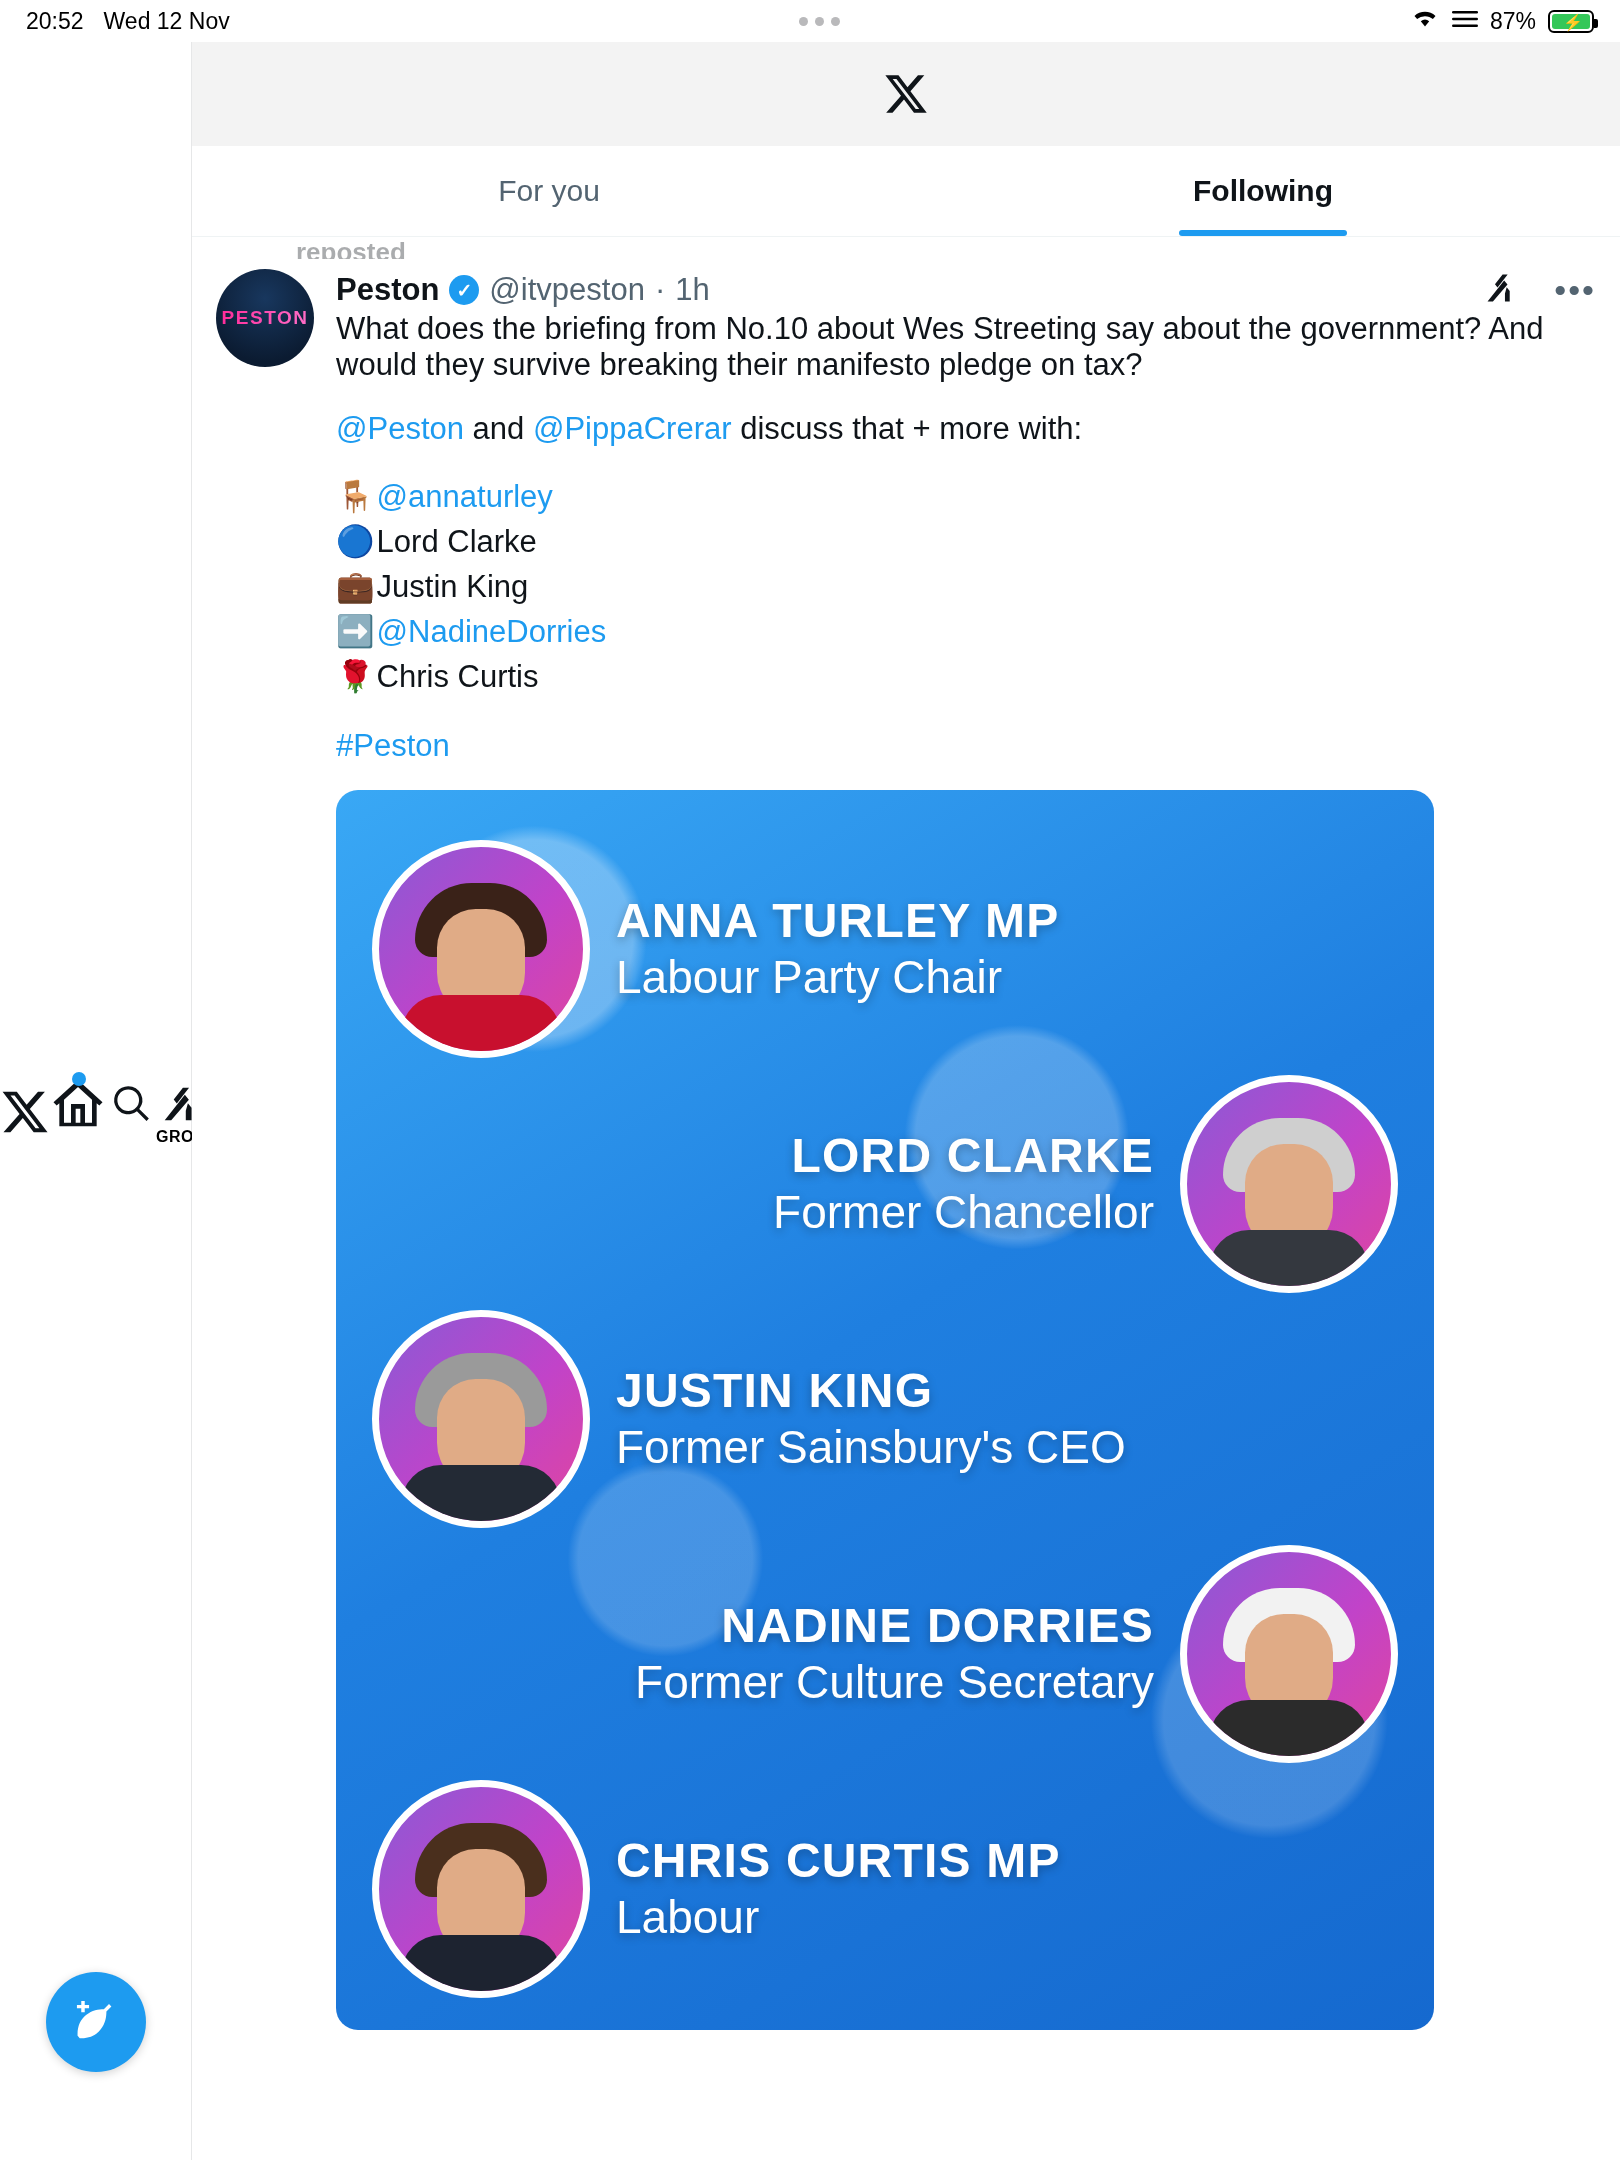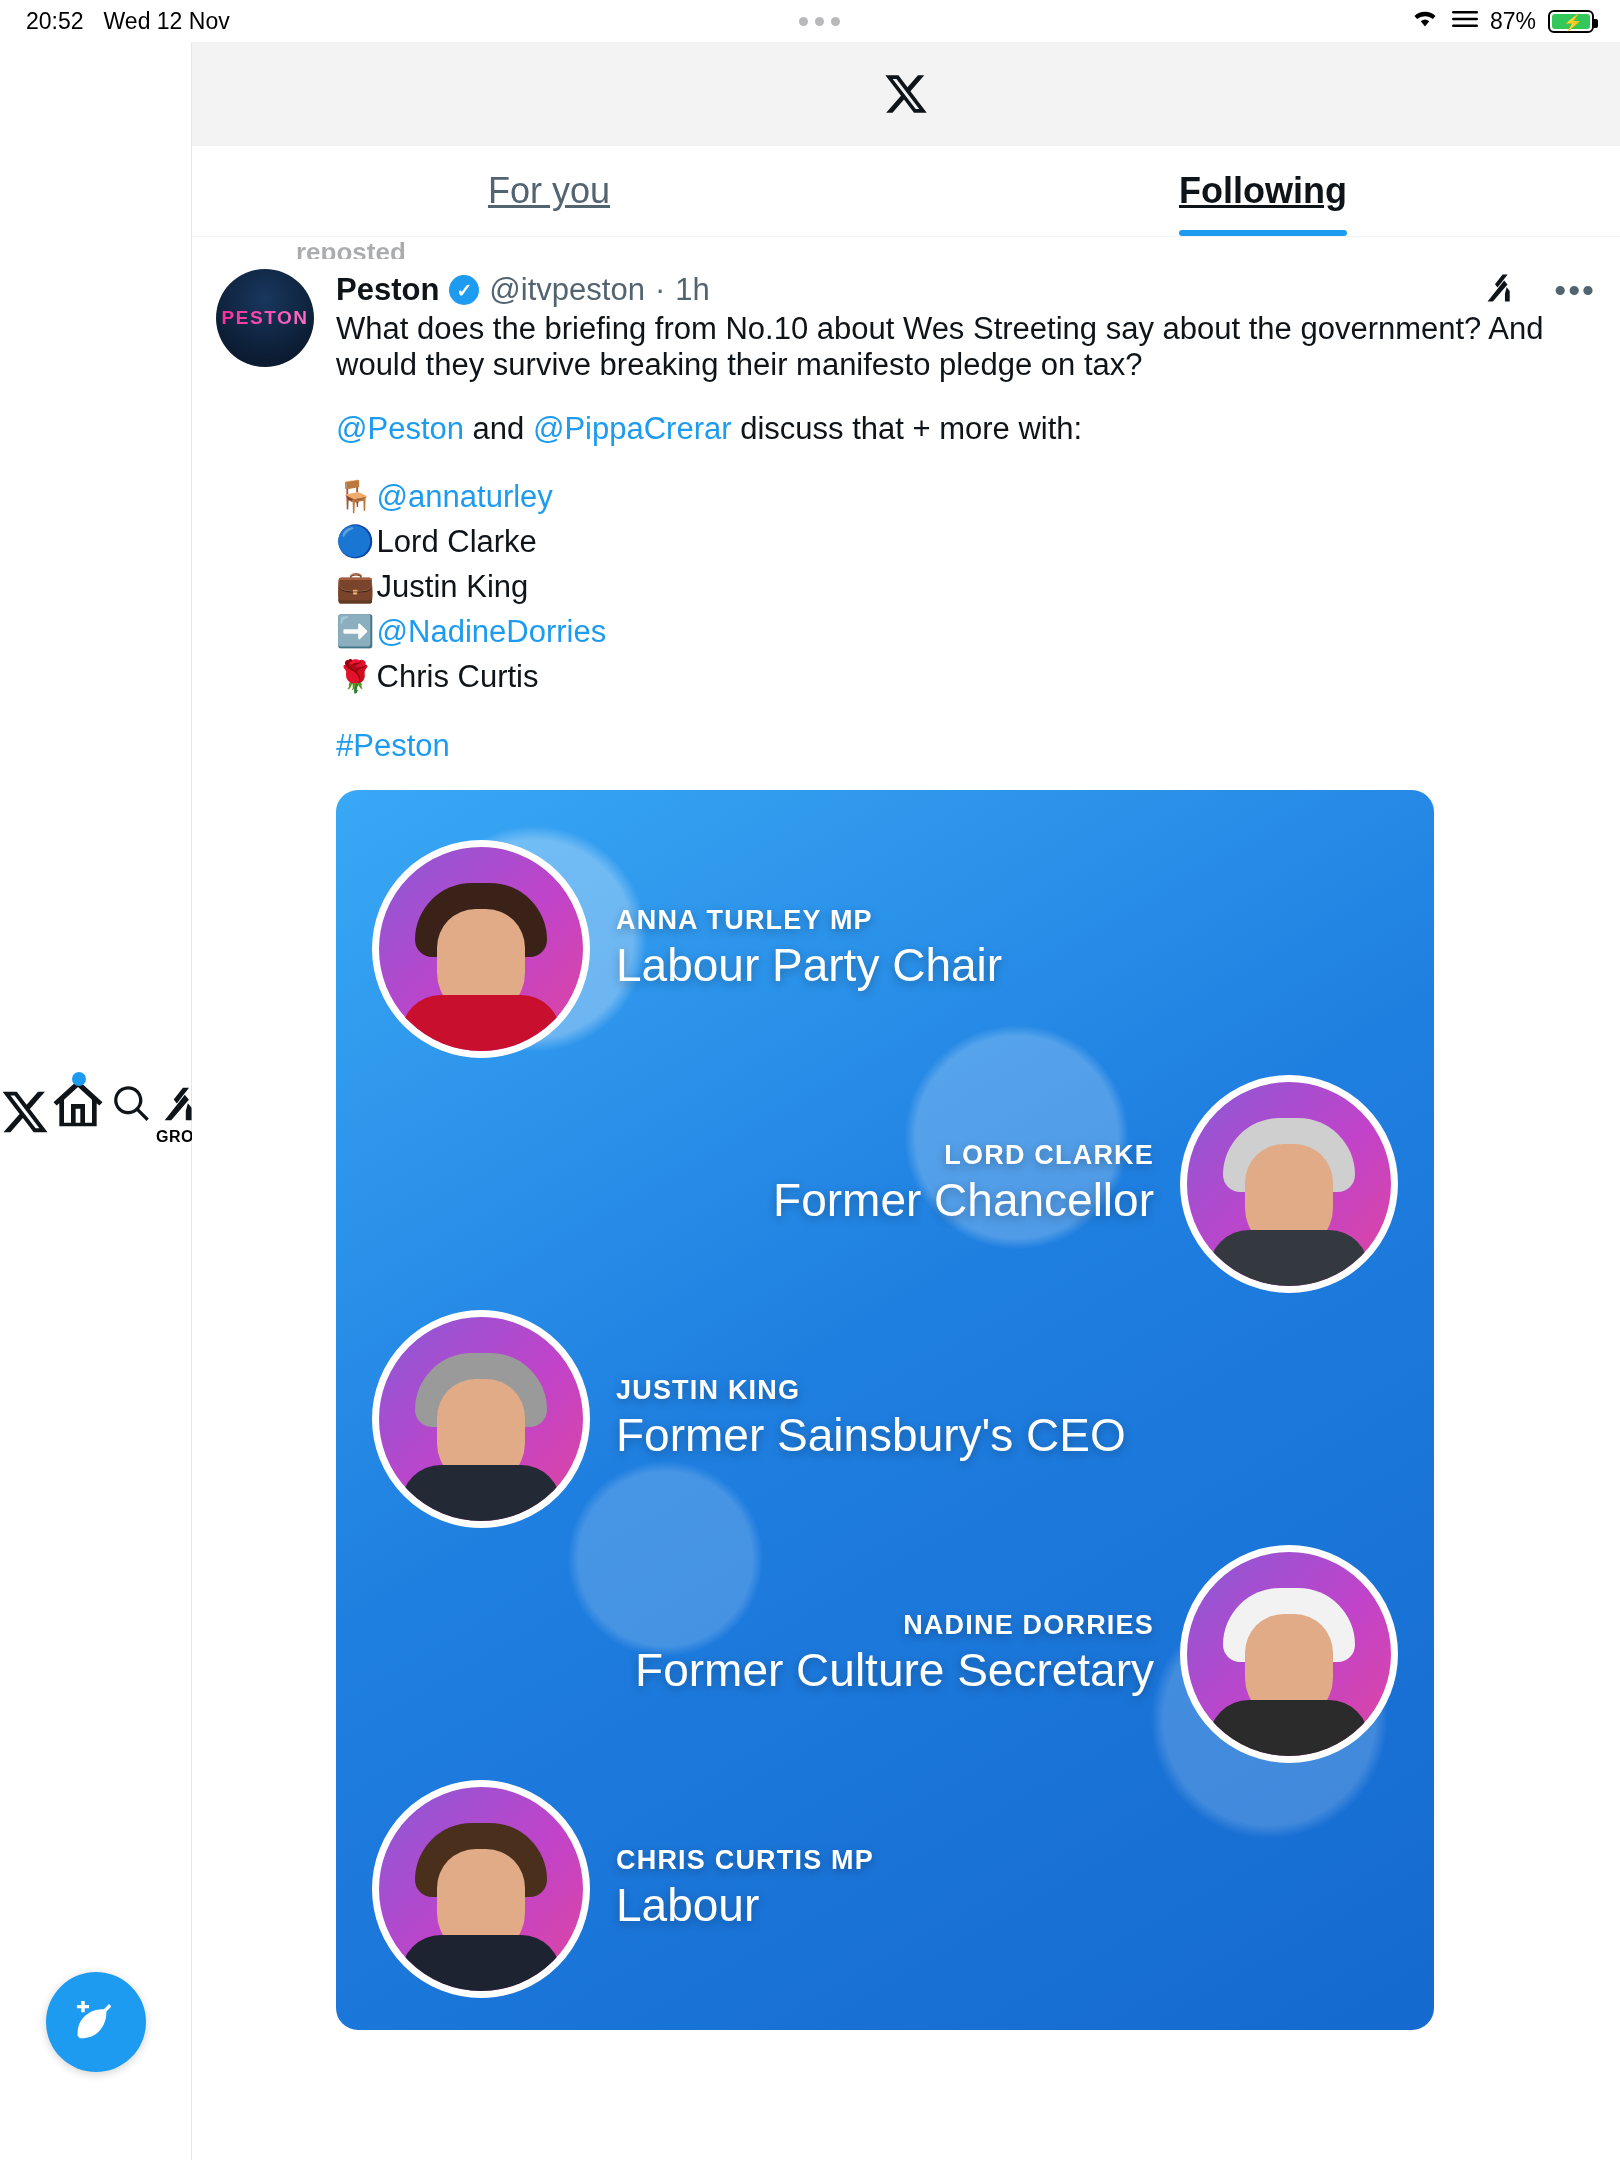--- a/index.html
+++ b/index.html
@@ -69,21 +69,21 @@
     position: absolute; top: 42px; left: 192px; width: 1428px; height: 2118px;
     background: #fff; overflow: hidden;
   }
   .topbar {
     height: 104px; background: #f0f0f0cc; display: flex; align-items: center;
     justify-content: center;
   }
   .tabs { display: flex; height: 90px; background: #fff; }
   .tab {
     flex: 1; display: flex; align-items: center; justify-content: center;
-    position: relative; font-size: 36px; color: #536471; font-weight: 400; text-decoration: underline;
+    position: relative; font-size: 30px; color: #536471; font-weight: 400;
   }
   .tab.active { color: #0f1419; font-weight: 700; }
   .tab.active::after {
     content: ""; position: absolute; bottom: 0; left: 50%; transform: translateX(-50%);
     width: 168px; height: 6px; border-radius: 3px; background: #1d9bf0;
   }
   .tabs-sep { height: 1px; background: #eff3f4; }
 
   
   .cut-line {
@@ -144,21 +144,21 @@
   }
   .g-face {
     position: absolute; left: 50%; transform: translateX(-50%); bottom: 0;
     width: 132px; height: 168px;
   }
   .g-hair { position: absolute; left: 0; right: 0; top: 0; height: 74px; border-radius: 66px 66px 20px 20px; }
   .g-skin { position: absolute; left: 22px; right: 22px; top: 26px; height: 108px; border-radius: 44px 44px 50px 50px; background: #e0ab86; }
   .g-body { position: absolute; left: -14px; right: -14px; bottom: 0; height: 56px; border-radius: 40px 40px 0 0; }
   .g-text { margin-left: 26px; }
   .g-name {
-    font-size: 27px; font-weight: 800; color: #fff; letter-spacing: 1.2px;
+    font-size: 48px; font-weight: 800; color: #fff; letter-spacing: 1.2px;
     text-shadow: 0 3px 10px rgba(0,0,0,.28);
   }
   .g-role {
     font-size: 46px; color: #fff; font-weight: 400; margin-top: 2px;
     text-shadow: 0 3px 10px rgba(0,0,0,.28);
   }
   .guest.right { flex-direction: row-reverse; text-align: right; }
   .guest.right .g-text { margin-left: 0; margin-right: 26px; }
 </style>
 </head>

